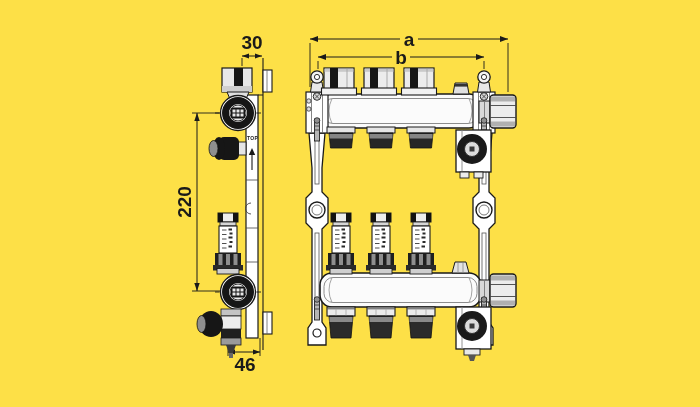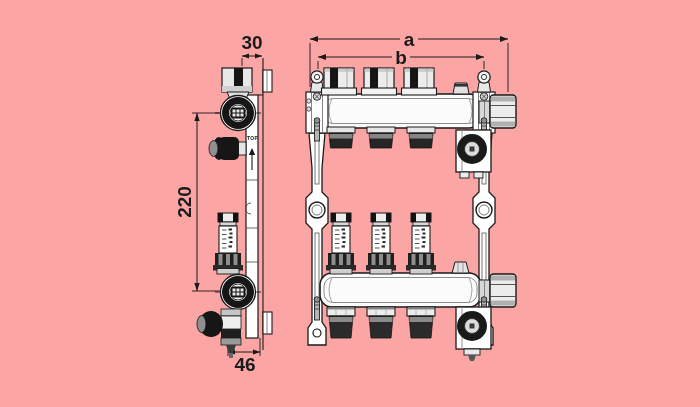--- a/index.html
+++ b/index.html
@@ -1,17 +1,17 @@
 <!DOCTYPE html>
 <html><head>
 <meta charset="utf-8">
 <style>
   html,body{margin:0;padding:0;background:#ffffff;}
   .canvas{
-    width:700px;height:407px;background:#fca5a5;position:relative;overflow:hidden;
+    width:700px;height:407px;background:#fde047;position:relative;overflow:hidden;
     font-family:"Liberation Sans", sans-serif;
   }
   svg text{
     font-family:"Liberation Sans", sans-serif;
     font-weight:bold;
     fill:#1a1a1a;
   }
   .dim-label{font-size:19px;}
   .tiny-label{font-size:5px;font-weight:bold;letter-spacing:0.3px;}
 </style>

